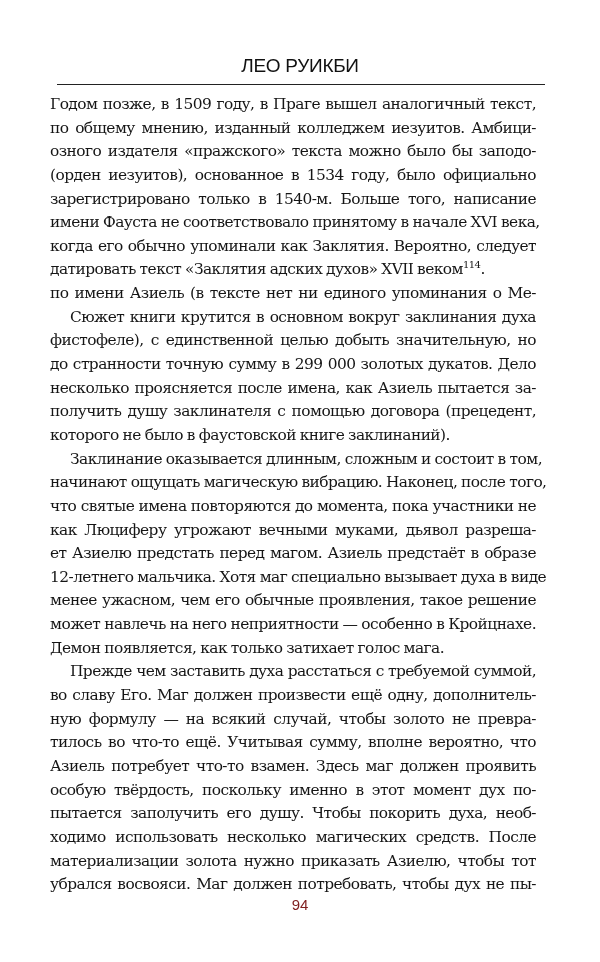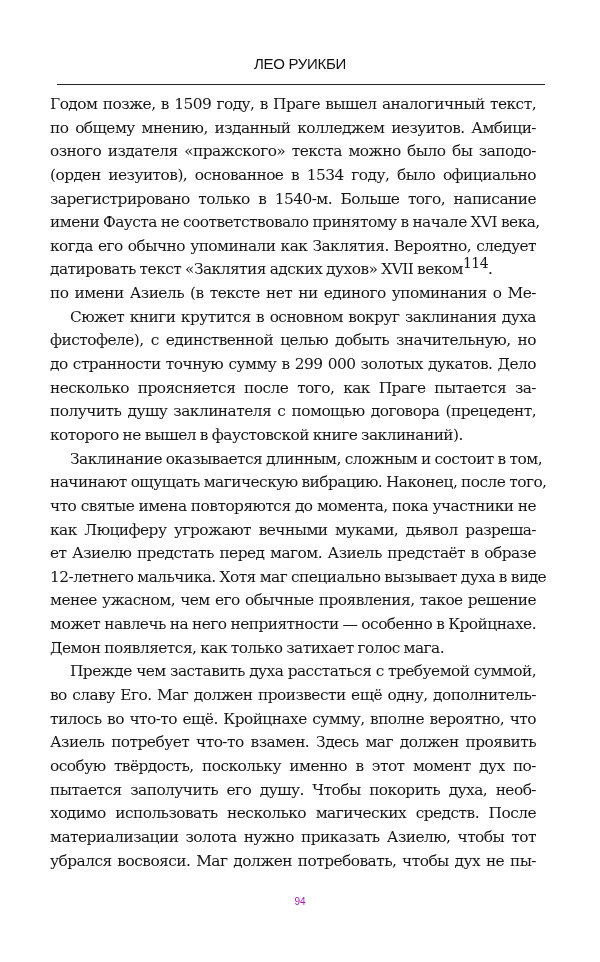--- a/index.html
+++ b/index.html
@@ -1,41 +1,41 @@
 <!DOCTYPE html>
 <html><head>
 <meta charset="utf-8">
 <style>
   html, body { margin: 0; padding: 0; background: #ffffff; }
   body { width: 600px; height: 962px; position: relative; overflow: hidden; color: #1a1a1a; }
   .page-header {
     position: absolute; left: 0; top: 55px; width: 600px; text-align: center;
-    font-family: "Liberation Sans", sans-serif; font-size: 15px; letter-spacing: -0.3px;
+    font-family: "Liberation Sans", sans-serif; font-size: 19px; letter-spacing: -0.3px;
     color: #111;
   }
   .rule {
     position: absolute; left: 57px; top: 84px; width: 488px; height: 0;
     border-top: 1.3px solid #222;
   }
   .body-text {
     position: absolute; left: 50px; top: 93px; width: 486px;
     font-family: "DejaVu Serif", serif; font-size: 15.4px; line-height: 23.65px;
     color: #151515;
   }
   .line {
     display: block; white-space: nowrap; text-align: justify; text-align-last: justify;
     height: 23.65px; overflow: visible;
   }
   .line.last { text-align-last: left; }
   .line.indent { padding-left: 20px; }
   .body-text { letter-spacing: -0.55px; word-spacing: -0.5px; }
-  sup { font-size: 14px; line-height: 0; vertical-align: 6px; margin-top: 40px; }
+  sup { font-size: 10px; line-height: 0; vertical-align: 6px; margin-top: 40px; }
   .page-number {
     position: absolute; left: 0; top: 896px; width: 600px; text-align: center;
-    font-family: "Liberation Sans", sans-serif; font-size: 10px; color: #a21caf;
+    font-family: "Liberation Sans", sans-serif; font-size: 15px; color: #7f1d1d;
   }
 </style>
 </head>
 <body>
 
 <div class="page-header">ЛЕО РУИКБИ</div>
 <div class="rule"></div>
 
 <div class="body-text">
 
@@ -48,41 +48,42 @@
     <span class="line">имени Фауста не соответствовало принятому в начале XVI века,</span>
     <span class="line">когда его обычно упоминали как Заклятия. Вероятно, следует</span>
     <span class="line last"><span>датировать текст «Заклятия адских духов» XVII веком</span><sup>114</sup><span>.</span></span>
   </div>
 
   <div>
     <span class="line">по имени Азиель (в тексте нет ни единого упоминания о Ме-</span>
     <span class="line indent">Сюжет книги крутится в основном вокруг заклинания духа</span>
     <span class="line">фистофеле), с единственной целью добыть значительную, но</span>
     <span class="line">до странности точную сумму в 299 000 золотых дукатов. Дело</span>
-    <span class="line">несколько проясняется после того, как Праге пытается за-</span>
+    <span class="line">несколько проясняется после имена, как Азиель пытается за-</span>
     <span class="line">получить душу заклинателя с помощью договора (прецедент,</span>
-    <span class="line last">которого не вышел в фаустовской книге заклинаний).</span>
+    <span class="line last">которого не было в фаустовской книге заклинаний).</span>
   </div>
 
   <div>
     <span class="line indent">Заклинание оказывается длинным, сложным и состоит в том,</span>
     <span class="line">начинают ощущать магическую вибрацию. Наконец, после того,</span>
     <span class="line">что святые имена повторяются до момента, пока участники не</span>
     <span class="line">как Люциферу угрожают вечными муками, дьявол разреша-</span>
     <span class="line">ет Азиелю предстать перед магом. Азиель предстаёт в образе</span>
     <span class="line">12-летнего мальчика. Хотя маг специально вызывает духа в виде</span>
     <span class="line">менее ужасном, чем его обычные проявления, такое решение</span>
     <span class="line">может навлечь на него неприятности — особенно в Кройцнахе.</span>
     <span class="line last">Демон появляется, как только затихает голос мага.</span>
   </div>
 
   <div>
     <span class="line indent">Прежде чем заставить духа расстаться с требуемой суммой,</span>
     <span class="line">во славу Его. Маг должен произвести ещё одну, дополнитель-</span>
-    <span class="line">тилось во что-то ещё. Кройцнахе сумму, вполне вероятно, что</span>
+    <span class="line">ную формулу — на всякий случай, чтобы золото не превра-</span>
+    <span class="line">тилось во что-то ещё. Учитывая сумму, вполне вероятно, что</span>
     <span class="line">Азиель потребует что-то взамен. Здесь маг должен проявить</span>
     <span class="line">особую твёрдость, поскольку именно в этот момент дух по-</span>
     <span class="line">пытается заполучить его душу. Чтобы покорить духа, необ-</span>
     <span class="line">ходимо использовать несколько магических средств. После</span>
     <span class="line">материализации золота нужно приказать Азиелю, чтобы тот</span>
     <span class="line">убрался восвояси. Маг должен потребовать, чтобы дух не пы-</span>
   </div>
 </div>
 
 <div class="page-number">94</div>

